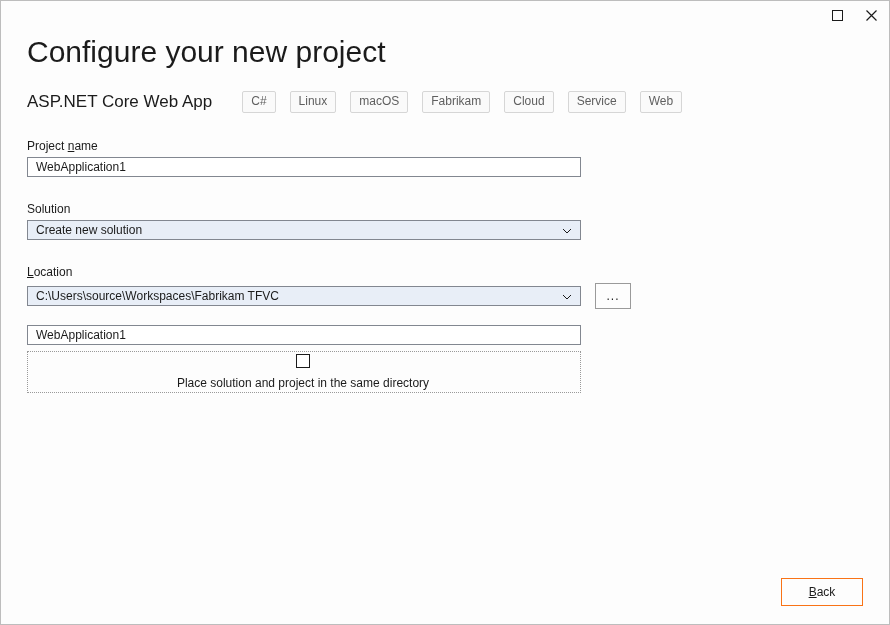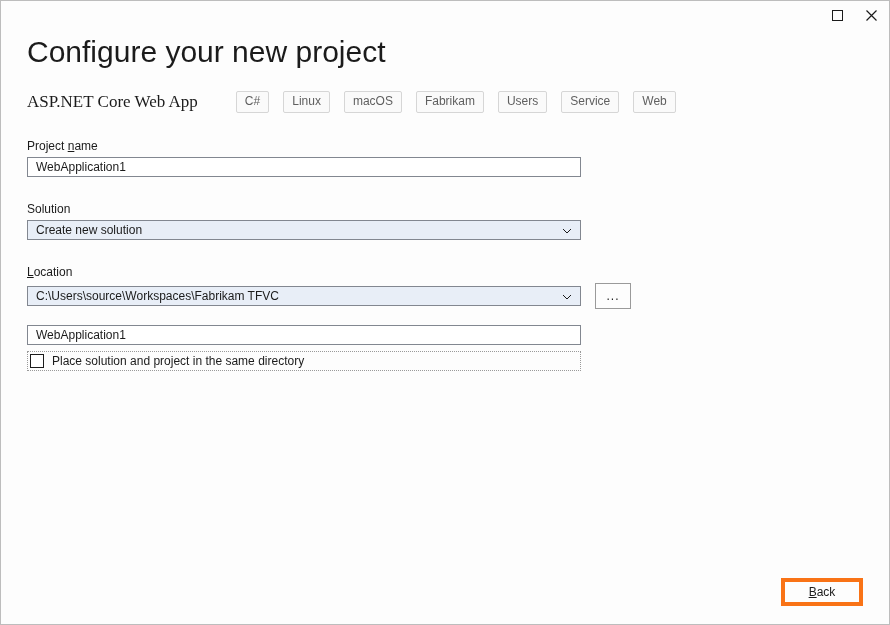--- a/index.html
+++ b/index.html
@@ -47,22 +47,21 @@
   .template-row {
     display: flex;
     align-items: center;
     gap: 14px;
     margin-bottom: 26px;
   }
   .template-name {
     font-size: 17px;
     font-weight: 400;
     color: #1b1b1b;
-    margin-right: 24px;
-    font-family: Liberation Serif, serif;
+    margin-right: 16px;
   }
   .tag {
     font-size: 12px;
     color: #5f5f5f;
     border: 1px solid #d6d6d6;
     background: #fafafa;
     border-radius: 2px;
     padding: 2px 8px;
     line-height: 1.3;
   }
@@ -115,37 +114,38 @@
   }
   .group { margin-bottom: 16px; }
   .checkbox-row {
     width: 554px;
     display: flex;
     align-items: center;
     gap: 8px;
     border: 1px dotted #9a9a9a;
     padding: 2px 4px 2px 2px;
     margin-top: 6px;
+    flex-direction: column;
   }
   .cb {
     width: 14px; height: 14px;
     border: 1px solid #1b1b1b;
     background: #fff;
     flex: 0 0 auto;
   }
   .footer {
     position: absolute;
     right: 26px;
     bottom: 18px;
     display: flex;
     gap: 10px;
   }
   .footer .btn {
     width: 82px; height: 28px;
-    border: 4px solid #f97316;
+    border: 1px solid #f97316;
     background: #fdfdfd;
     display: flex; align-items: center; justify-content: center;
     font-size: 12px;
     color: #1b1b1b;
     cursor: default;
   }
   .footer .btn.primary {
     border-color: #4a7dbf;
   }
   .footer .btn .ul { text-decoration: underline; }
@@ -171,21 +171,21 @@
   <div class="content">
 
     <h1 class="page-title">Configure your new project</h1>
 
     <div class="template-row">
       <span class="template-name">ASP.NET Core Web App</span>
       <span class="tag">C#</span>
       <span class="tag">Linux</span>
       <span class="tag">macOS</span>
       <span class="tag">Fabrikam</span>
-      <span class="tag">Users</span>
+      <span class="tag">Cloud</span>
       <span class="tag">Service</span>
       <span class="tag">Web</span>
     </div>
 
     <div class="group">
       <div class="field-label">
         <span>
           <span>Project </span><span class="ul">n</span><span>ame</span>
         </span>
       </div>

